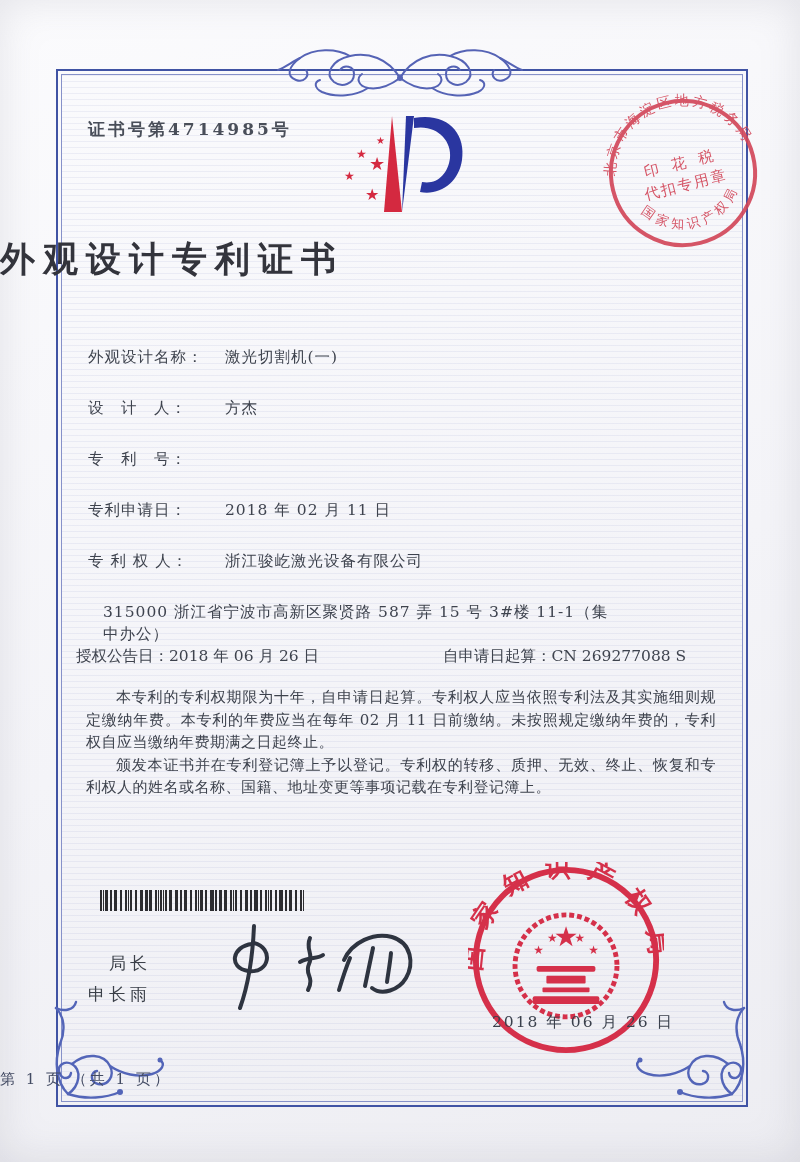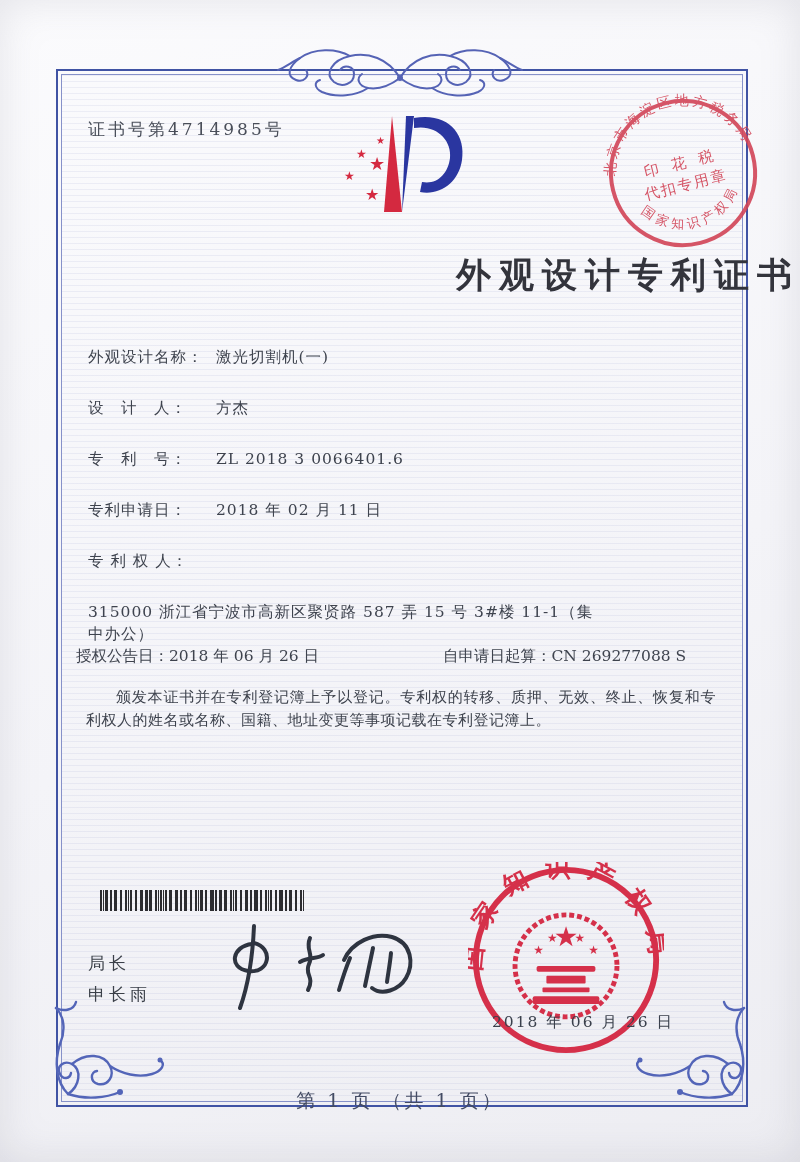--- a/index.html
+++ b/index.html
@@ -21,58 +21,59 @@
   .frame-inner{
     position:absolute;left:3px;top:3px;right:3px;bottom:3px;
     border:1px solid #8691c9;
     background:
       repeating-linear-gradient(180deg,
         rgba(150,158,205,.14) 0px, rgba(150,158,205,.14) 1px,
         rgba(255,255,255,0) 1px, rgba(255,255,255,0) 6px);
   }
   .cert-no{
     position:absolute;left:88px;top:118px;
-    font-size:17px;letter-spacing:3px;color:#494e59;
+    font-size:17px;letter-spacing:3px;color:#494e59;font-weight:bold;
   }
   .logo{position:absolute;left:332px;top:108px;}
   .title{
-    position:absolute;left:0;top:252px;width:800px;text-align:right;
+    position:absolute;left:0;top:236px;width:800px;text-align:left;
     font-size:35px;font-weight:700;letter-spacing:8px;color:#33343c;
   }
   .fields{position:absolute;left:88px;top:346px;width:640px;font-size:15.5px;color:#3e434e;}
-  .field-row{margin-bottom:29px;line-height:22px;display:flex;}
+  .field-row{margin-bottom:29px;line-height:22px;display:flex;gap:9px;}
   .field-label{display:inline-block;width:128px;flex:0 0 128px;letter-spacing:1px;}
   .field-value{letter-spacing:1px;}
-  .field-row.addr .field-value{width:520px;}
+  .field-row.addr .field-value{width:520px;margin-left:15px;}
   .grant-row{position:absolute;left:76px;top:646px;width:640px;font-size:15.5px;color:#3e434e;}
   .grant-right{position:absolute;left:367px;top:0;}
   .paragraphs{
     position:absolute;left:86px;top:686px;width:630px;
     font-size:15px;line-height:22.6px;color:#3d424d;text-align:justify;letter-spacing:.5px;
   }
   .paragraphs p{margin:0;text-indent:2em;}
   .barcode{
     position:absolute;left:100px;top:890px;width:205px;height:21px;
     background:
       repeating-linear-gradient(90deg,#2c2c30 0 2px,transparent 2px 5px),
       repeating-linear-gradient(90deg,#2c2c30 0 1px,transparent 1px 7px),
       repeating-linear-gradient(90deg,transparent 0 3px,#2c2c30 3px 4px,transparent 4px 11px);
   }
   .officer{
     position:absolute;left:88px;top:948px;font-size:17px;color:#3b4049;letter-spacing:4px;line-height:31px;
     font-family:Liberation Sans, sans-serif;
+    text-align:right;
   }
   .signature{position:absolute;left:212px;top:918px;}
   .office-seal{position:absolute;left:468px;top:862px;}
   .seal-date{
     position:absolute;left:492px;top:1012px;font-size:15.5px;color:#3a404c;letter-spacing:2px;
   }
   .footer{
-    position:absolute;left:0;top:1070px;width:800px;text-align:center;
-    font-size:19px;color:#434b63;letter-spacing:3px;margin-top:18px;
+    position:absolute;left:0;top:1070px;width:800px;
+    font-size:15px;color:#434b63;letter-spacing:3px;
   }
   .ornament-top{position:absolute;left:276px;top:40px;}
   .corner-bl{position:absolute;left:46px;top:982px;}
   .corner-br{position:absolute;left:626px;top:982px;transform:scaleX(-1);}
   .tax-seal{position:absolute;left:598px;top:88px;transform:rotate(-14deg);opacity:.9;}
   svg text{font-family:"DejaVu Serif","Liberation Serif",serif;}
 </style>
 </head>
 <body>
 
@@ -161,42 +162,43 @@
     <div class="field-row">
       <span class="field-label">外观设计名称：</span>
       <span class="field-value">激光切割机(一)</span>
     </div>
     <div class="field-row">
       <span class="field-label">设　计　人：</span>
       <span class="field-value">方杰</span>
     </div>
     <div class="field-row">
       <span class="field-label">专　利　号：</span>
-      <span class="field-value">ZL 2018 3 0066401.6</span>
     </div>
     <div class="field-row">
       <span class="field-label">专利申请日：</span>
       <span class="field-value">2018 年 02 月 11 日</span>
     </div>
     <div class="field-row">
       <span class="field-label">专 利 权 人：</span>
+      <span class="field-value">浙江骏屹激光设备有限公司</span>
     </div>
     <div class="field-row addr">
       <span class="field-value">315000 浙江省宁波市高新区聚贤路 587 弄 15 号 3#楼 11-1（集中办公）</span>
     </div>
   </div>
 
   <div class="grant-row">
     <span>授权公告日：</span><span>2018 年 06 月 26 日</span>
     <span class="grant-right">
       <span>自申请日起算：</span><span>CN 269277088 S</span>
     </span>
   </div>
 
   <div class="paragraphs">
+    <p>本专利的专利权期限为十年，自申请日起算。专利权人应当依照专利法及其实施细则规定缴纳年费。本专利的年费应当在每年 02 月 11 日前缴纳。未按照规定缴纳年费的，专利权自应当缴纳年费期满之日起终止。</p>
     <p>颁发本证书并在专利登记簿上予以登记。专利权的转移、质押、无效、终止、恢复和专利权人的姓名或名称、国籍、地址变更等事项记载在专利登记簿上。</p>
   </div>
 
   <div class="barcode"></div>
 
   <div class="officer">
     <div>局长</div>
     <div>申长雨</div>
   </div>
 

